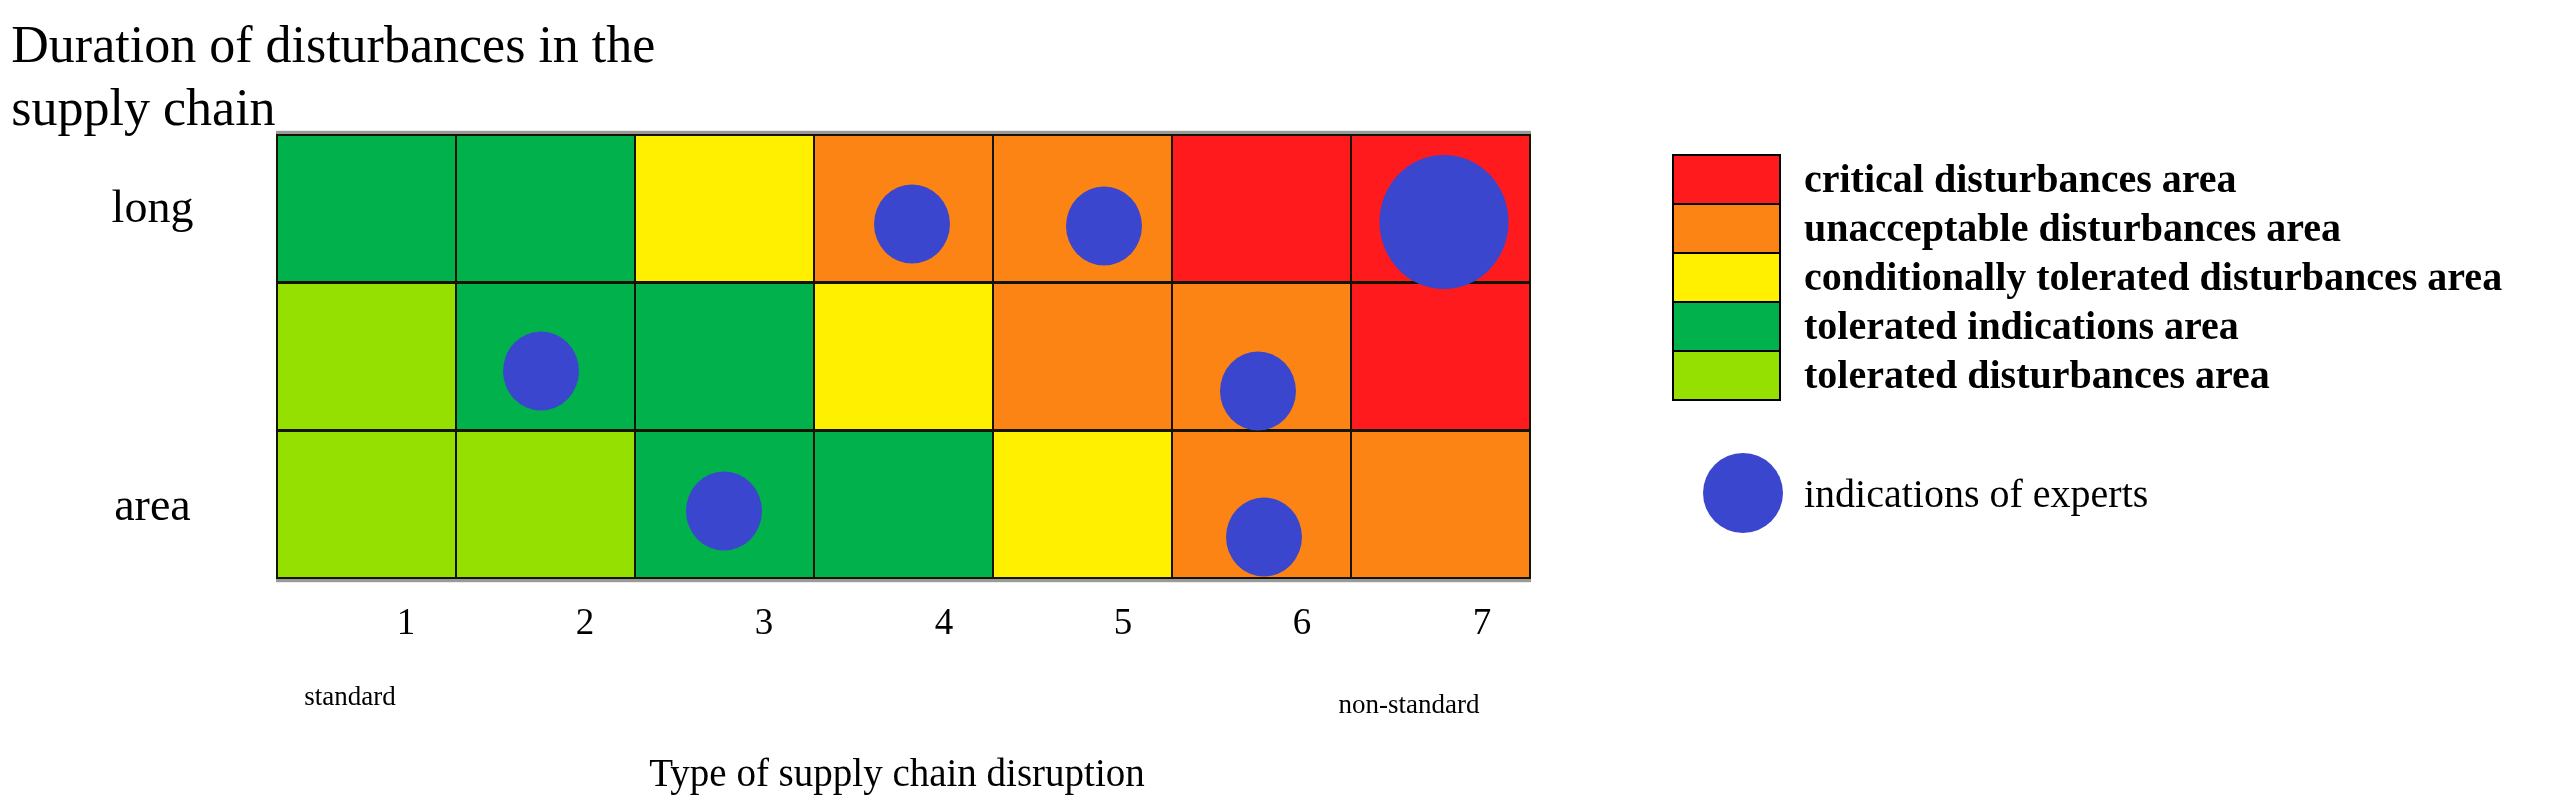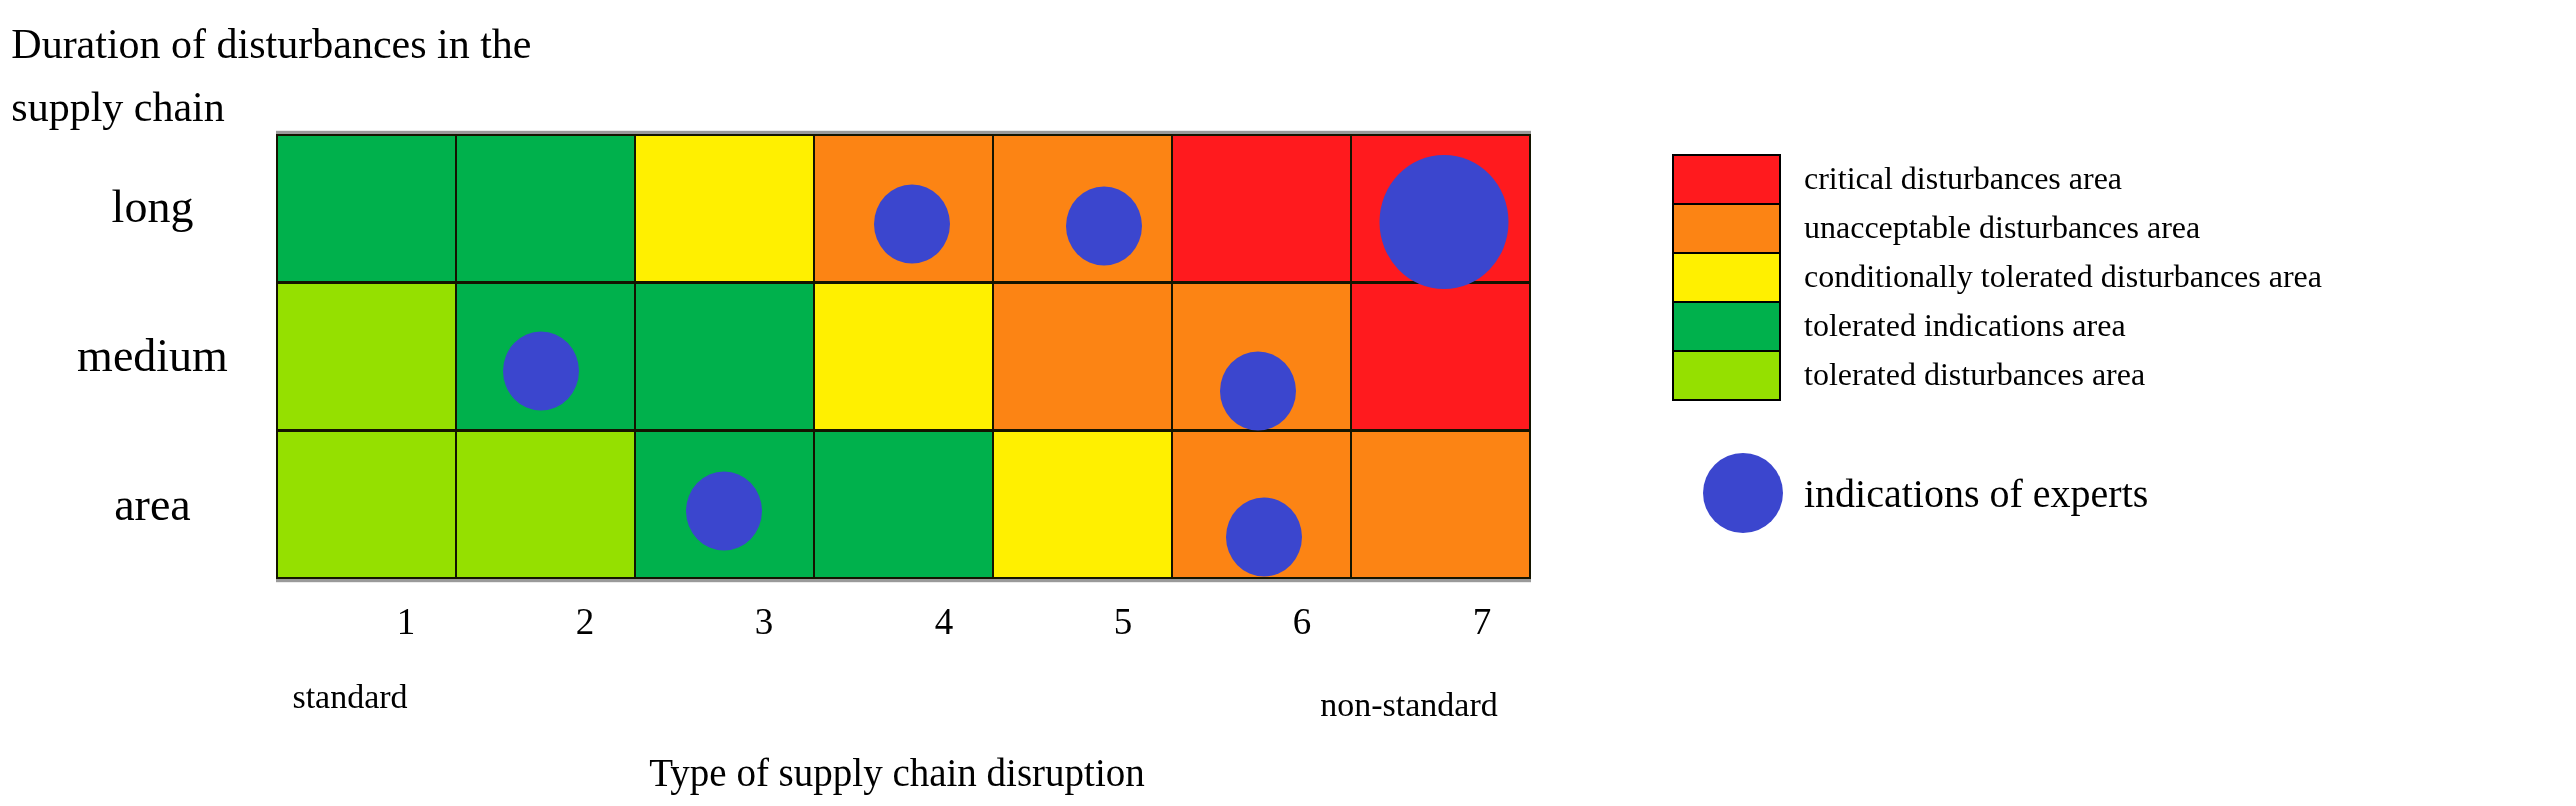--- a/index.html
+++ b/index.html
@@ -7,21 +7,21 @@
     position:relative;
     width:2576px;height:807px;
     background:#ffffff;
     font-family:"Liberation Serif","DejaVu Serif",serif;
     color:#000;
     overflow:hidden;
   }
   .abs{position:absolute;}
   #chart-title{
     left:11.3px;top:13px;width:660px;
-    font-size:42px;line-height:63px;white-space:pre-line;
+    font-size:52px;line-height:63px;white-space:pre-line;
   }
   .row-label{
     left:32px;width:241px;text-align:center;
     font-size:46px;line-height:48px;
   }
   #matrix-grid{
     left:276px;top:134px;width:1255px;height:445px;
     display:grid;
     grid-template-columns:repeat(7,1fr);
     grid-template-rows:repeat(3,1fr);
@@ -34,49 +34,48 @@
   .dot{
     position:absolute;border-radius:50%;
     transform:translate(-50%,-50%);
   }
   .tick{
     top:603px;transform:translateX(-50%);
     font-size:37px;line-height:37px;
   }
   .endpoint-label{
     top:674px;transform:translateX(-50%);
-    font-size:34px;line-height:45px;
+    font-size:27px;line-height:45px;
   }
   #x-axis-title{
     top:750px;transform:translateX(-50%);
     font-size:39px;line-height:45px;text-align:right;
   }
   #legend-swatches{
     left:1672px;top:154px;width:105px;
     border:2.4px solid #000;box-sizing:content-box;
   }
   .legend-swatch{width:100%;height:47px;border-bottom:2.4px solid #000;}
   .legend-swatch:last-child{border-bottom:none;}
   #legend-labels{left:1804px;top:154px;}
-  .legend-label-row{height:49px;display:flex;align-items:center;font-size:32px;white-space:nowrap;}
+  .legend-label-row{height:49px;display:flex;align-items:center;font-size:40px;white-space:nowrap;font-weight:bold;}
   #expert-dot-legend{
     left:1703px;top:453px;width:80px;height:80px;border-radius:50%;
   }
   #expert-label{left:1804px;top:470px;font-size:40px;line-height:47px;white-space:nowrap;}
 </style>
 </head>
 <body>
 
 <div id="canvas">
 
   <div id="chart-title" class="abs">Duration of disturbances in the
 supply chain</div>
 
   <div class="abs row-label" style="top:183px;">long</div>
-  <div class="abs row-label" style="top:332px;">medium</div>
   <div class="abs row-label" style="top:481px;">area</div>
 
   <div id="matrix-grid" class="abs">
       <div class="cell" style="background: rgb(0, 177, 76);"></div>
       <div class="cell" style="background: rgb(0, 177, 76);"></div>
       <div class="cell" style="background: rgb(255, 240, 0);"></div>
       <div class="cell" style="background: rgb(252, 132, 20);"></div>
       <div class="cell" style="background: rgb(252, 132, 20);"></div>
       <div class="cell" style="background: rgb(255, 26, 30);"></div>
       <div class="cell" style="background: rgb(255, 26, 30);"></div>

